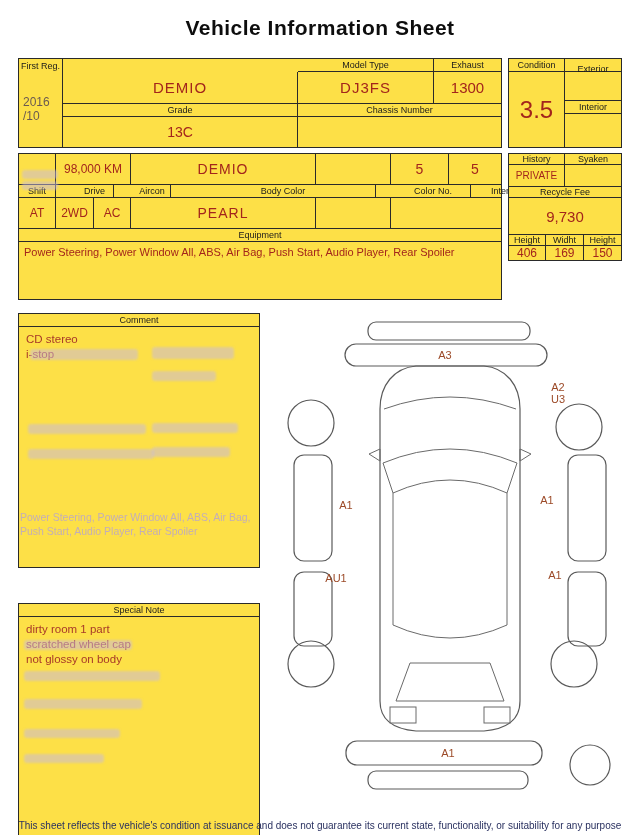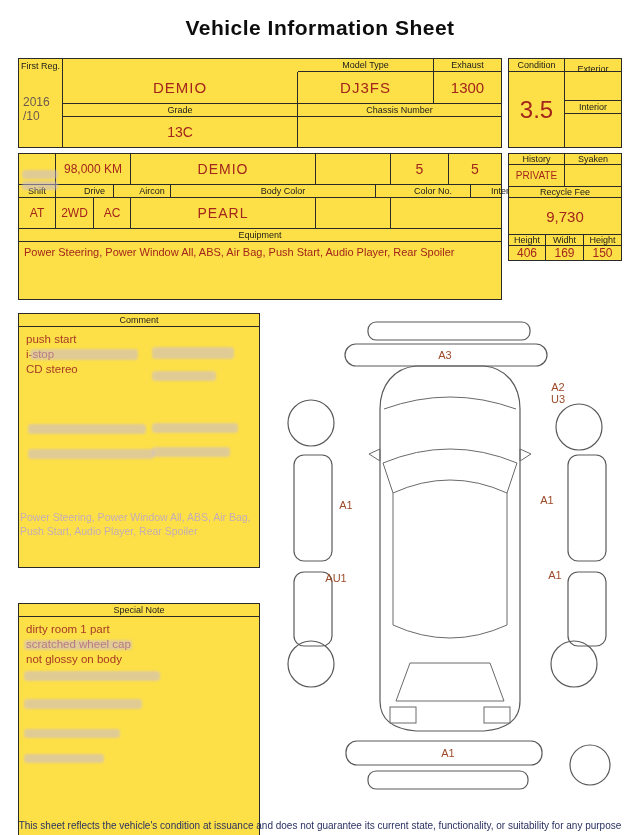--- a/index.html
+++ b/index.html
@@ -132,23 +132,22 @@
       <div class="v br fs12">406</div>
       <div class="v br fs12">169</div>
       <div class="v fs12">150</div>
     </div>
   </div>
 </div>
 
 <div class="box" style="left:18px;top:313px;width:242px;height:255px;">
   <div class="h bb" style="height:13px;">Comment</div>
   <div class="notebody">
-    <div class="noteline">push start</div>
+    <div class="noteline">CD stereo</div>
     <div class="noteline">i-stop</div>
-    <div class="noteline">CD stereo</div>
   </div>
 </div>
 
 <div class="box" style="left:18px;top:567px;width:242px;height:278px;margin-top:36px;">
   <div class="h bb" style="height:13px;">Special Note</div>
   <div class="notebody">
     <div class="noteline">dirty room 1 part</div>
     <div class="noteline">scratched wheel cap</div>
     <div class="noteline">not glossy on body</div>
   </div>

